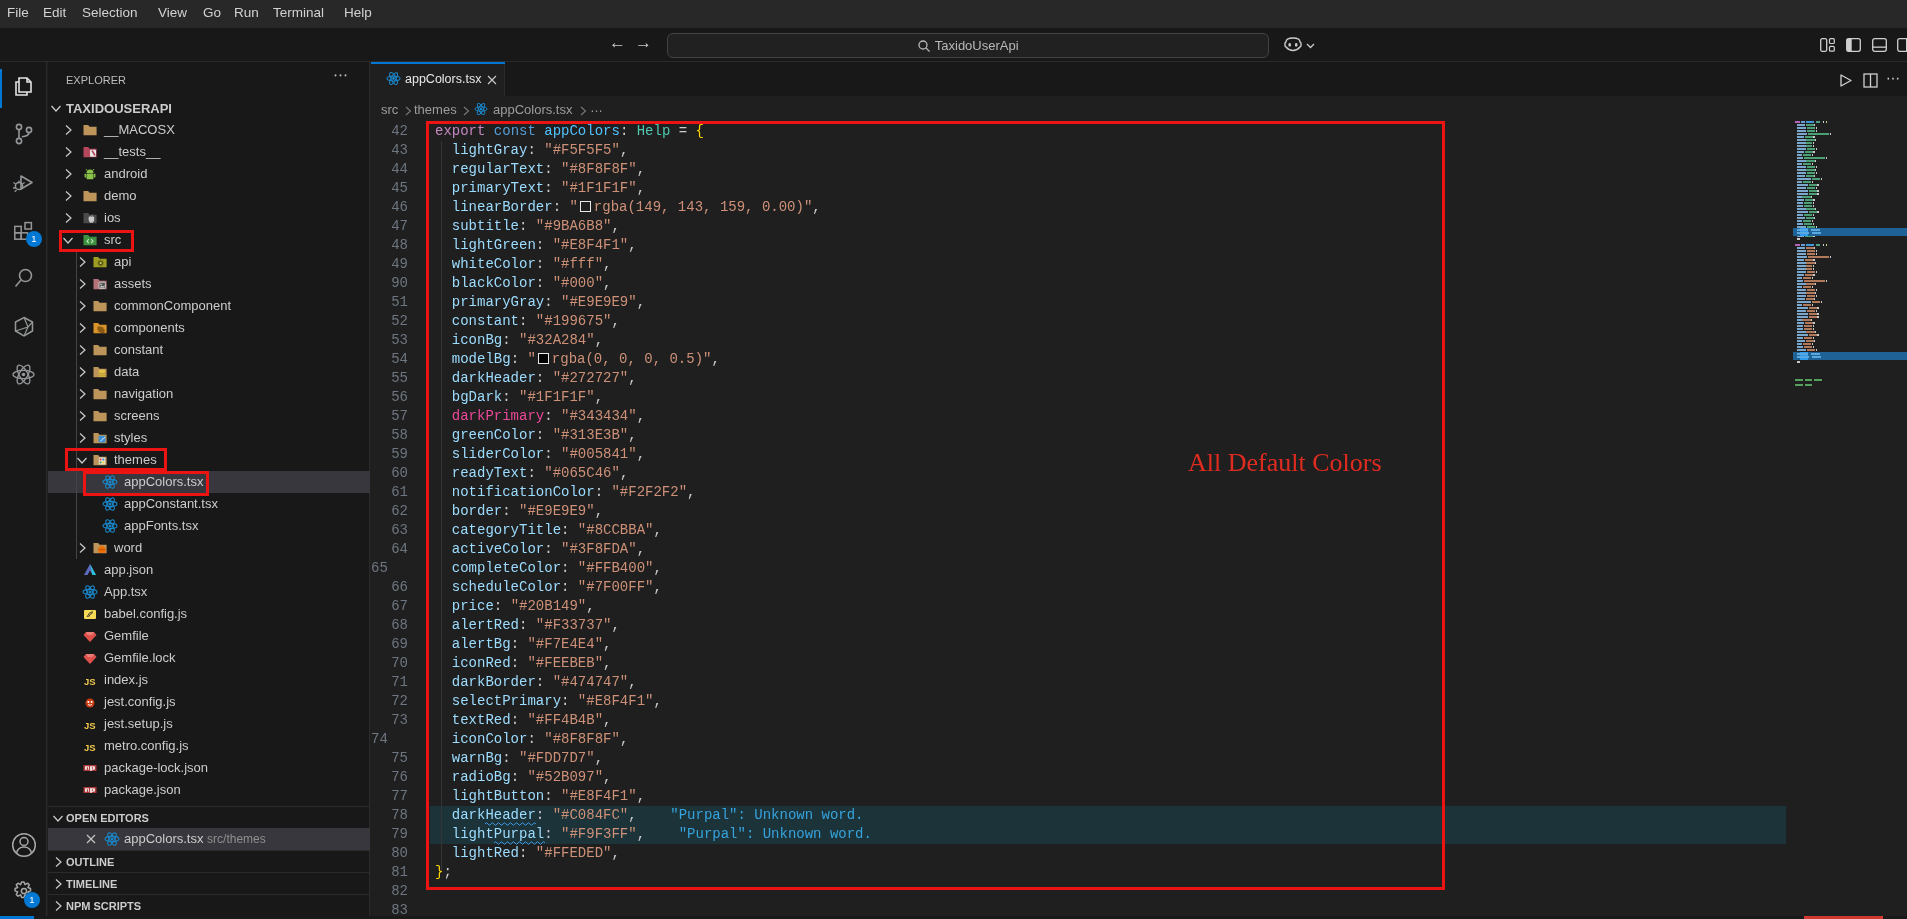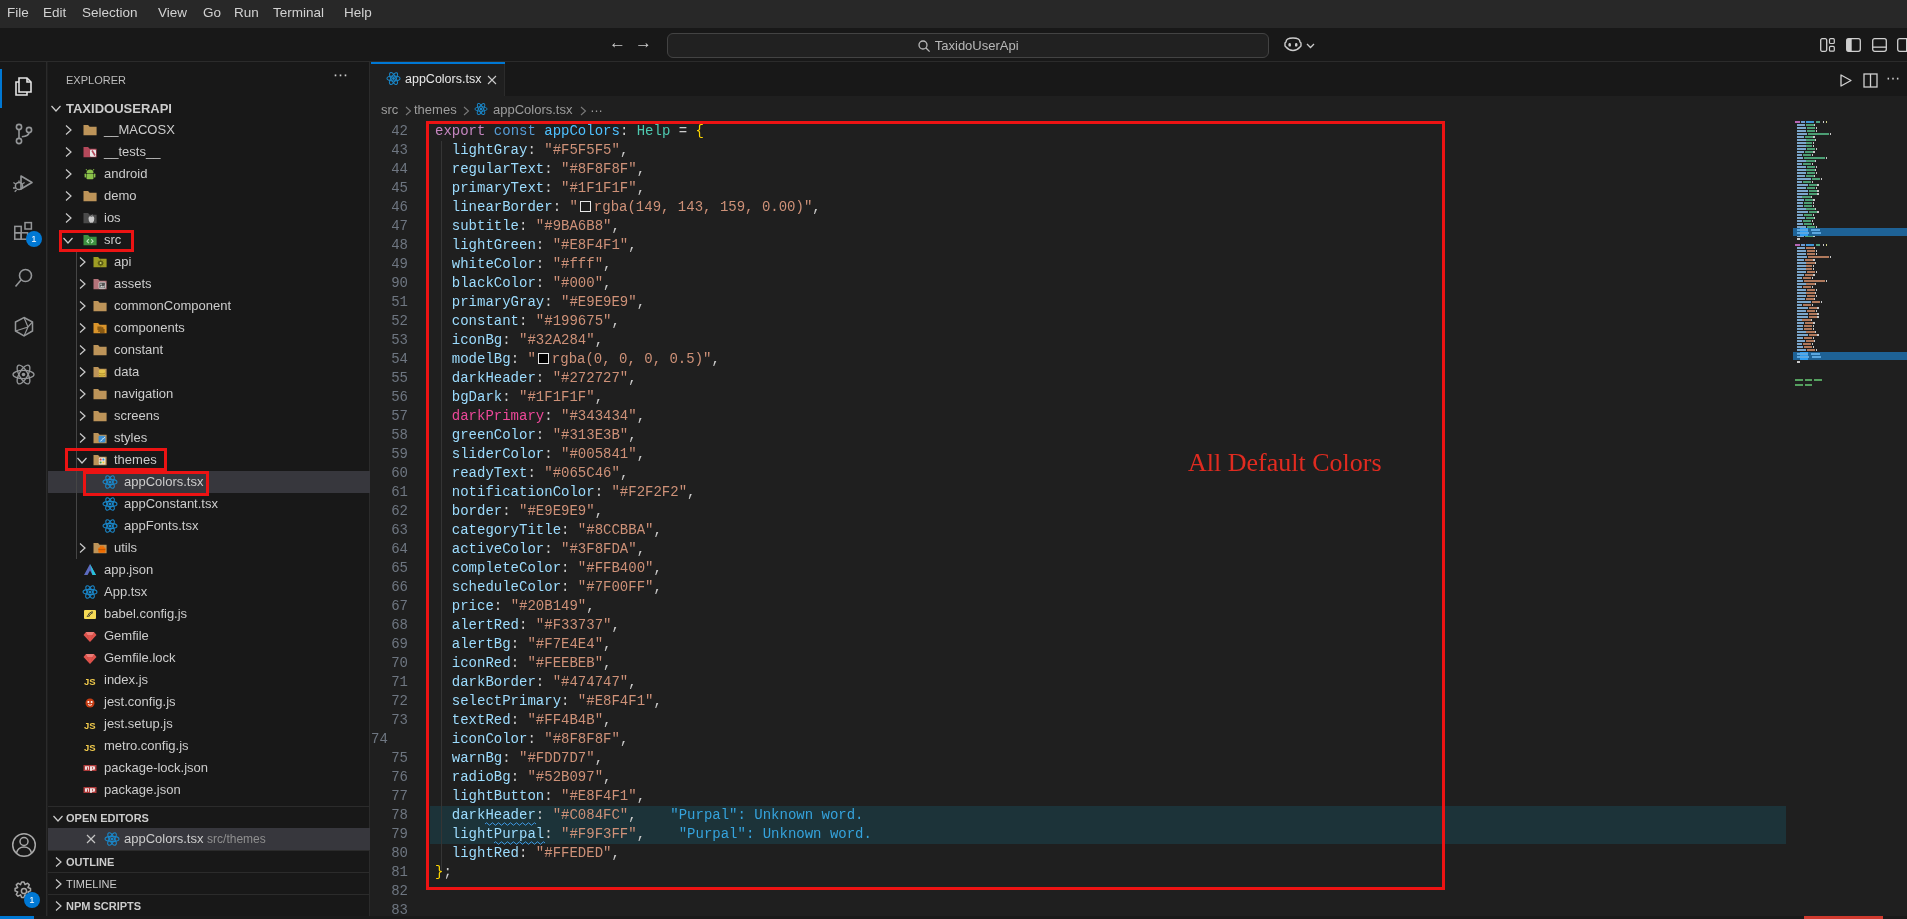--- a/index.html
+++ b/index.html
@@ -310,21 +310,21 @@
     <path d="M6 3.5 L11 8 L6 12.5" stroke="#cccccc" stroke-width="1.2" fill="none"></path>
   </svg>
 <div class="a ic" style="left:92px;top:540px">
     <svg width="16" height="16" viewBox="0 0 16 16">
       <path d="M1.5 3 h4.6 l1.5 1.8 h7 V13.2 h-13.1 z" fill="#bd9459"></path>
       <rect x="6.4" y="7.4" width="7" height="5.4" rx="0.8" fill="#ef6c00"></rect>
       <rect x="8.6" y="6.2" width="2.6" height="1.6" fill="none" stroke="#ef6c00" stroke-width="0.9"></rect>
       <path d="M6.4 9.6 h7" stroke="#b34f00" stroke-width="0.8"></path>
     </svg>
   </div>
-<div class="a" style="left:114px;top:540px;font-size:13px;color:#cccccc">utils</div>
+<div class="a" style="left:114px;top:540px;font-size:13px;color:#cccccc">word</div>
 <div class="a ic" style="left:82px;top:562px">
     <svg width="16" height="16" viewBox="0 0 16 16">
       <path d="M8 2 L14 13 H10.5 L8 8.5 L5.5 13 H2 Z" fill="#5c6bc0"></path>
       <path d="M8 2 L14 13 H10.5 Z" fill="#26c6da"></path>
     </svg>
   </div>
 <div class="a" style="left:104px;top:562px;font-size:13px;color:#cccccc">app.json</div>
 <div class="a ic" style="left:82px;top:584px">
     <svg width="16" height="16" viewBox="0 0 16 16">
       <ellipse cx="8" cy="8" rx="7" ry="2.6" fill="none" stroke="#1a87c9" stroke-width="1.1"></ellipse>
@@ -419,21 +419,21 @@
 <div class="a" style="left:124px;top:831px;font-size:13px;color:#cccccc">appColors.tsx <span style="color:#8f8f8f;font-size:12px">src/themes</span></div>
 <div class="a" style="left:48px;top:850px;width:322px;height:1px;background:#2b2b2b"></div>
 <svg class="a" style="left:50px;top:854px" width="16" height="16" viewBox="0 0 16 16">
     <path d="M6 3.5 L11 8 L6 12.5" stroke="#cccccc" stroke-width="1.2" fill="none"></path>
   </svg>
 <div class="a" style="left:66px;top:856px;font-size:11px;font-weight:bold;color:#cccccc">OUTLINE</div>
 <div class="a" style="left:48px;top:872px;width:322px;height:1px;background:#2b2b2b"></div>
 <svg class="a" style="left:50px;top:876px" width="16" height="16" viewBox="0 0 16 16">
     <path d="M6 3.5 L11 8 L6 12.5" stroke="#cccccc" stroke-width="1.2" fill="none"></path>
   </svg>
-<div class="a" style="left:66px;top:878px;font-size:11px;font-weight:normal;color:#cccccc">TIMELINE</div>
+<div class="a" style="left:66px;top:878px;font-size:11px;font-weight:bold;color:#cccccc">TIMELINE</div>
 <div class="a" style="left:48px;top:894px;width:322px;height:1px;background:#2b2b2b"></div>
 <svg class="a" style="left:50px;top:898px" width="16" height="16" viewBox="0 0 16 16">
     <path d="M6 3.5 L11 8 L6 12.5" stroke="#cccccc" stroke-width="1.2" fill="none"></path>
   </svg>
 <div class="a" style="left:66px;top:900px;font-size:11px;font-weight:bold;color:#cccccc">NPM SCRIPTS</div>
 <div class="a" style="left:371px;top:62px;width:1536px;height:34px;background:#181818"></div>
 <div class="a" style="left:371px;top:62px;width:134px;height:34px;background:#1f1f1f;border-right:1px solid #2b2b2b"></div>
 <div class="a" style="left:371px;top:62px;width:134px;height:2px;background:#0078d4"></div>
 <div class="a ic" style="left:386px;top:71px">
     <svg width="15" height="15" viewBox="0 0 16 16">
@@ -494,21 +494,21 @@
 <div class="a mono" style="left:371px;top:369px;width:37px;text-align:right;color:#6e7681">55</div>
 <div class="a mono" style="left:371px;top:388px;width:37px;text-align:right;color:#6e7681">56</div>
 <div class="a mono" style="left:371px;top:407px;width:37px;text-align:right;color:#6e7681">57</div>
 <div class="a mono" style="left:371px;top:426px;width:37px;text-align:right;color:#6e7681">58</div>
 <div class="a mono" style="left:371px;top:445px;width:37px;text-align:right;color:#6e7681">59</div>
 <div class="a mono" style="left:371px;top:464px;width:37px;text-align:right;color:#6e7681">60</div>
 <div class="a mono" style="left:371px;top:483px;width:37px;text-align:right;color:#6e7681">61</div>
 <div class="a mono" style="left:371px;top:502px;width:37px;text-align:right;color:#6e7681">62</div>
 <div class="a mono" style="left:371px;top:521px;width:37px;text-align:right;color:#6e7681">63</div>
 <div class="a mono" style="left:371px;top:540px;width:37px;text-align:right;color:#6e7681">64</div>
-<div class="a mono" style="left:371px;top:559px;width:37px;text-align:right;color:#6e7681">65</div>
+<div class="a mono" style="left:371px;top:559px;width:37px;color:#6e7681">65</div>
 <div class="a mono" style="left:371px;top:578px;width:37px;text-align:right;color:#6e7681">66</div>
 <div class="a mono" style="left:371px;top:597px;width:37px;text-align:right;color:#6e7681">67</div>
 <div class="a mono" style="left:371px;top:616px;width:37px;text-align:right;color:#6e7681">68</div>
 <div class="a mono" style="left:371px;top:635px;width:37px;text-align:right;color:#6e7681">69</div>
 <div class="a mono" style="left:371px;top:654px;width:37px;text-align:right;color:#6e7681">70</div>
 <div class="a mono" style="left:371px;top:673px;width:37px;text-align:right;color:#6e7681">71</div>
 <div class="a mono" style="left:371px;top:692px;width:37px;text-align:right;color:#6e7681">72</div>
 <div class="a mono" style="left:371px;top:711px;width:37px;text-align:right;color:#6e7681">73</div>
 <div class="a mono" style="left:371px;top:730px;width:37px;text-align:left;color:#6e7681">74</div>
 <div class="a mono" style="left:371px;top:749px;width:37px;text-align:right;color:#6e7681">75</div>

